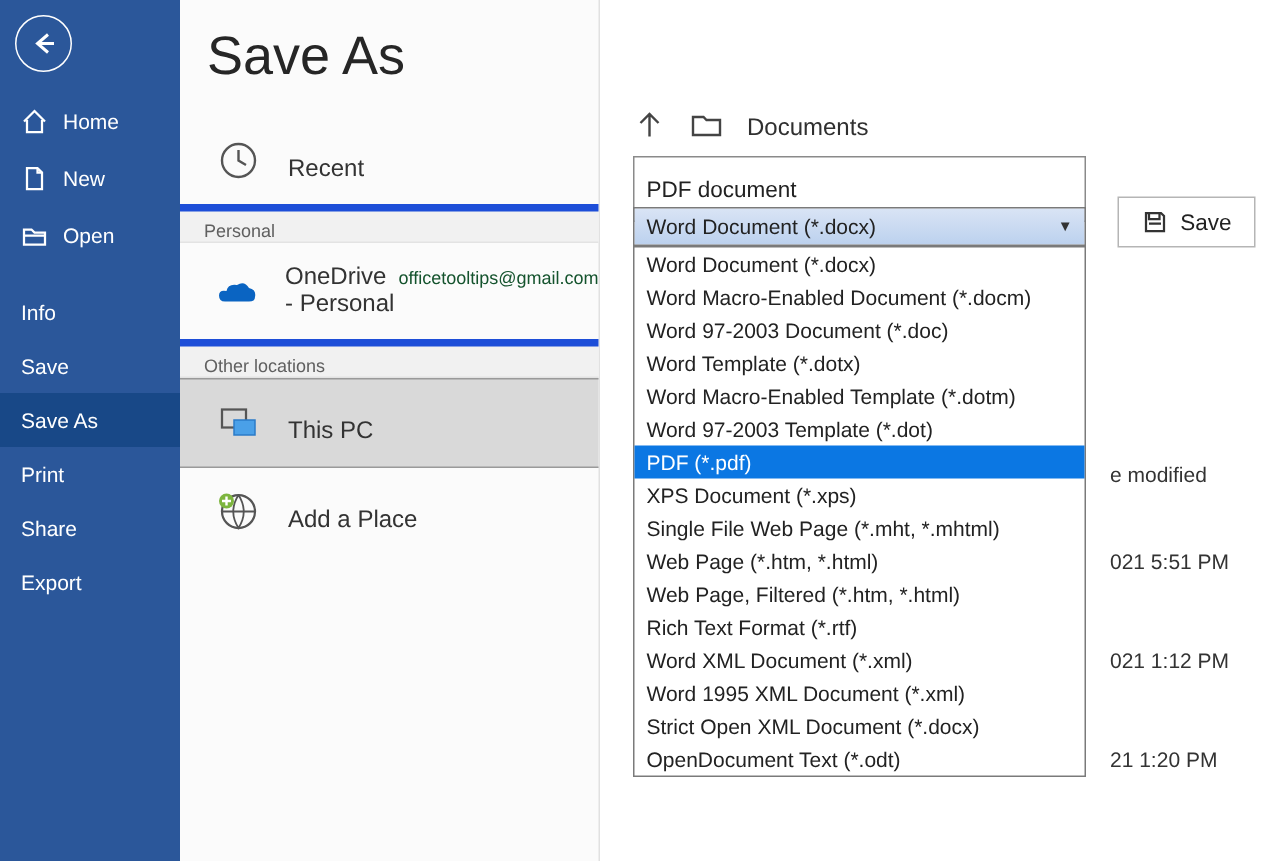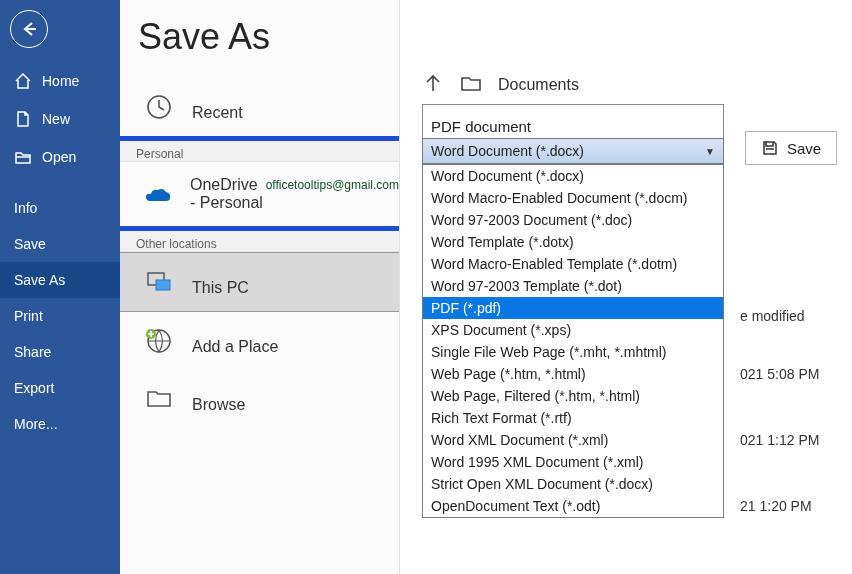--- a/index.html
+++ b/index.html
@@ -94,23 +94,20 @@
     </div>
     <div class="nav-item">
       <span>Print</span>
     </div>
     <div class="nav-item">
       <span>Share</span>
     </div>
     <div class="nav-item">
       <span>Export</span>
     </div>
-    <div class="nav-item">
-      <span>More...</span>
-    </div>
   </div>
 
   <div class="mid">
     <div class="page-title">Save As</div>
 
     <div class="loc-item">
       <span class="loc-icon">
         <svg viewBox="0 0 28 28">
             <circle cx="14" cy="14" r="11" fill="none" stroke="#555" stroke-width="1.6"></circle>
             <path d="M14 7 V14 L19 17" fill="none" stroke="#555" stroke-width="1.6"></path>
@@ -150,28 +147,20 @@
         <svg viewBox="0 0 28 28">
             <circle cx="14" cy="14" r="11" fill="none" stroke="#555" stroke-width="1.5"></circle>
             <path d="M3 14 H25 M14 3 Q7 14 14 25 Q21 14 14 3" fill="none" stroke="#555" stroke-width="1.2"></path>
             <circle cx="6" cy="7" r="5" fill="#7db53e"></circle>
             <path d="M6 4 V10 M3 7 H9" stroke="#fff" stroke-width="1.6"></path>
           </svg>
       </span>
       <span>Add a Place</span>
     </div>
 
-    <div class="loc-item">
-      <span class="loc-icon">
-        <svg viewBox="0 0 28 28">
-            <path d="M3 7 H11 L13 9 H25 V21 H3 Z" fill="none" stroke="#555" stroke-width="1.6"></path>
-          </svg>
-      </span>
-      <span>Browse</span>
-    </div>
   </div>
 
   <div class="pane">
     <div class="crumb-row">
       <span>
         <svg>
             <path d="M11 19 V4 M5 10 L11 4 L17 10"></path>
           </svg>
       </span>
       <span>
@@ -209,17 +198,17 @@
         <div class="dd-opt">Web Page (*.htm, *.html)</div>
         <div class="dd-opt">Web Page, Filtered (*.htm, *.html)</div>
         <div class="dd-opt">Rich Text Format (*.rtf)</div>
         <div class="dd-opt">Word XML Document (*.xml)</div>
         <div class="dd-opt">Word 1995 XML Document (*.xml)</div>
         <div class="dd-opt">Strict Open XML Document (*.docx)</div>
         <div class="dd-opt">OpenDocument Text (*.odt)</div>
       </div>
 
     <div class="col-header">e modified</div>
-    <div class="file-col" style="top:366px">021 5:08 PM</div>
+    <div class="file-col" style="top:366px">021 5:51 PM</div>
     <div class="file-col" style="top:432px">021 1:12 PM</div>
     <div class="file-col" style="top:498px">21 1:20 PM</div>
   </div>
 </div>
 
 </body></html>

